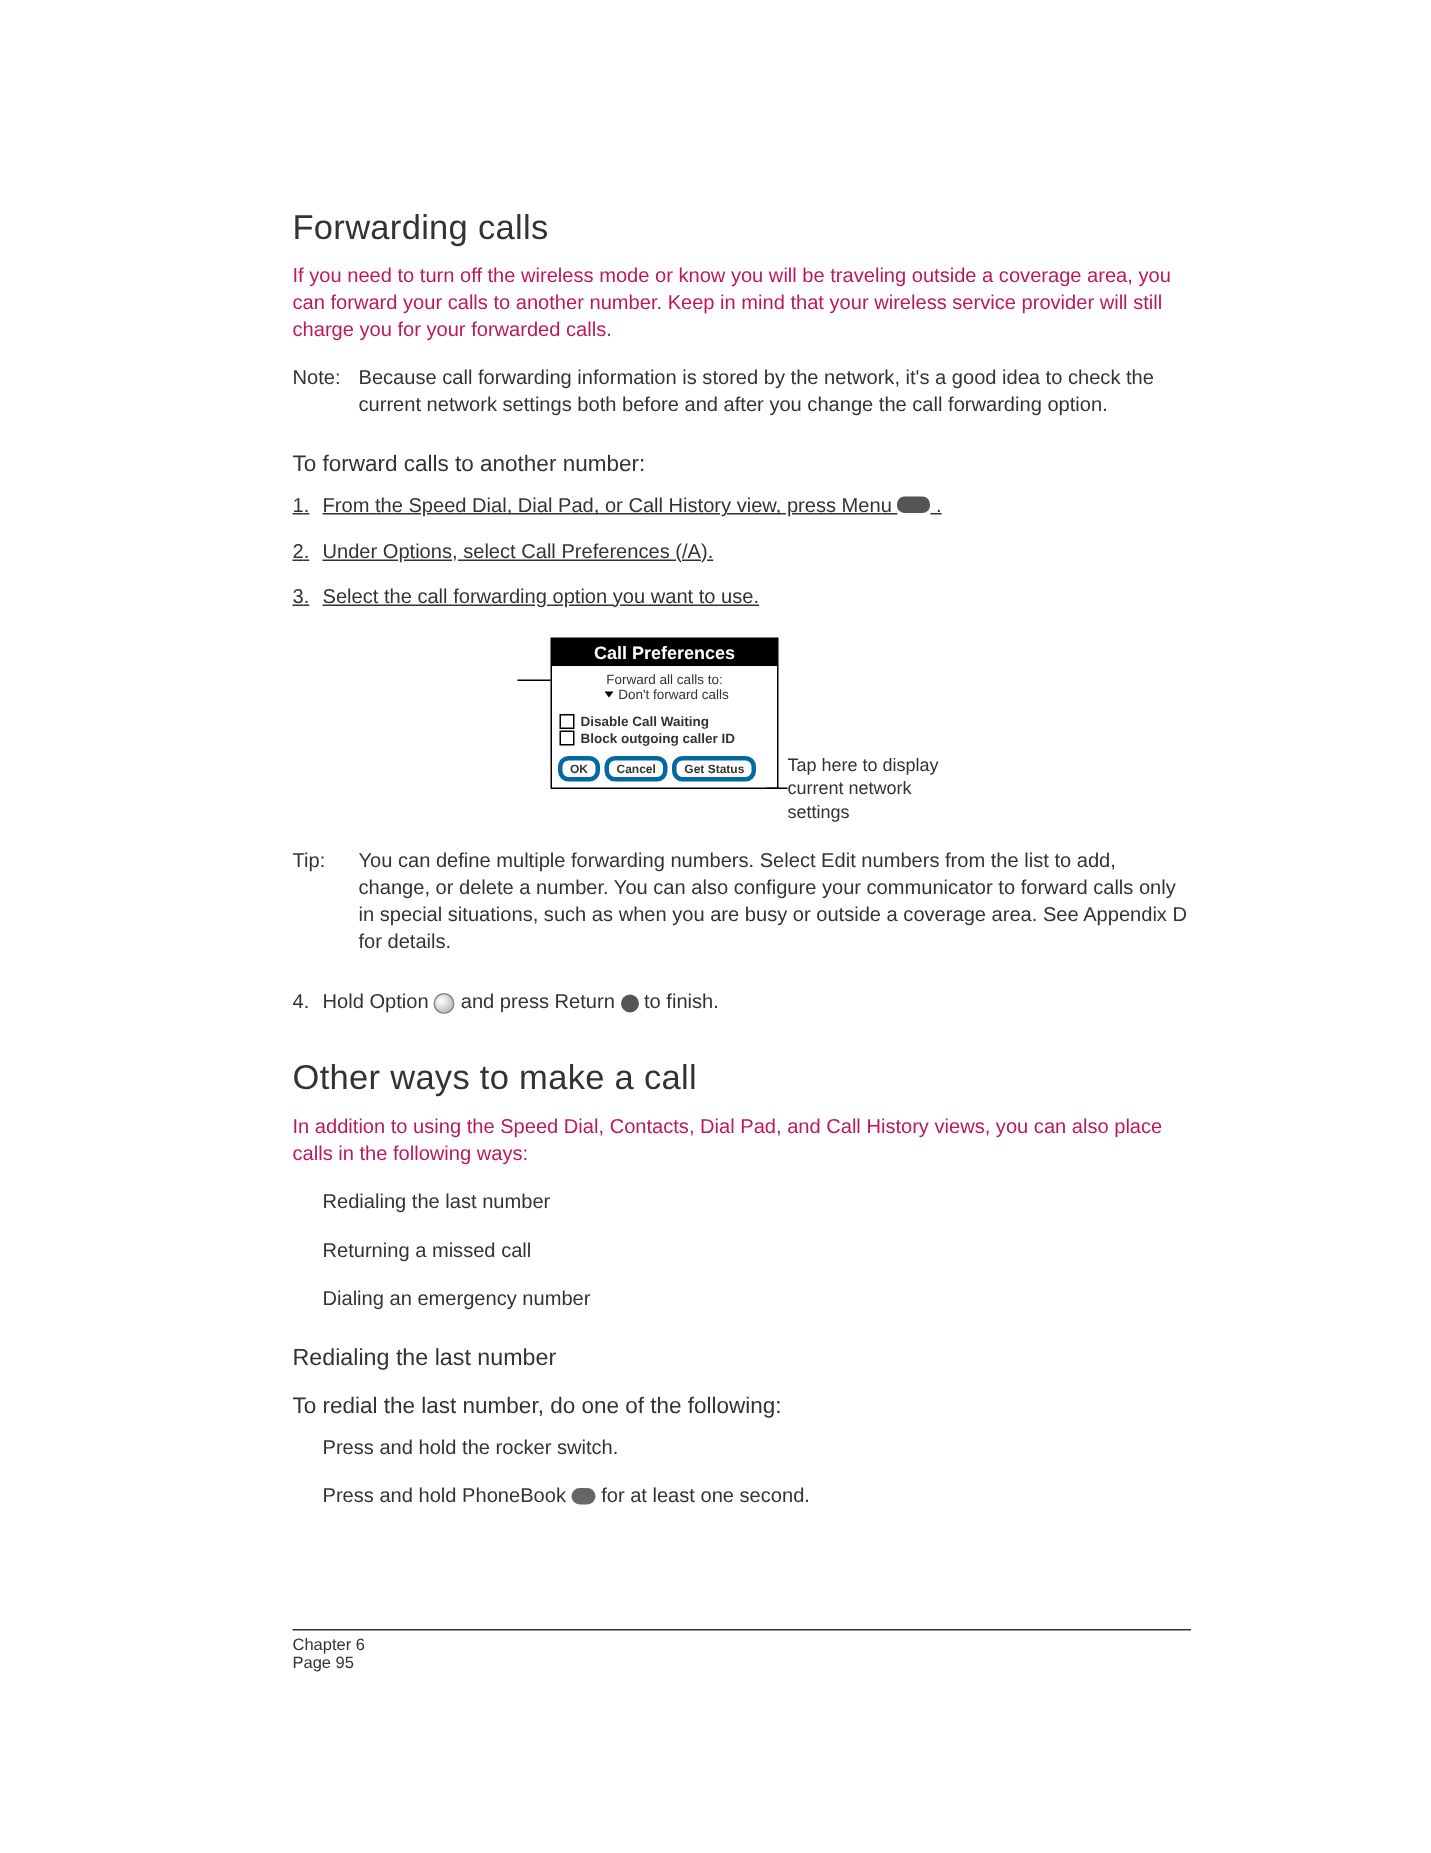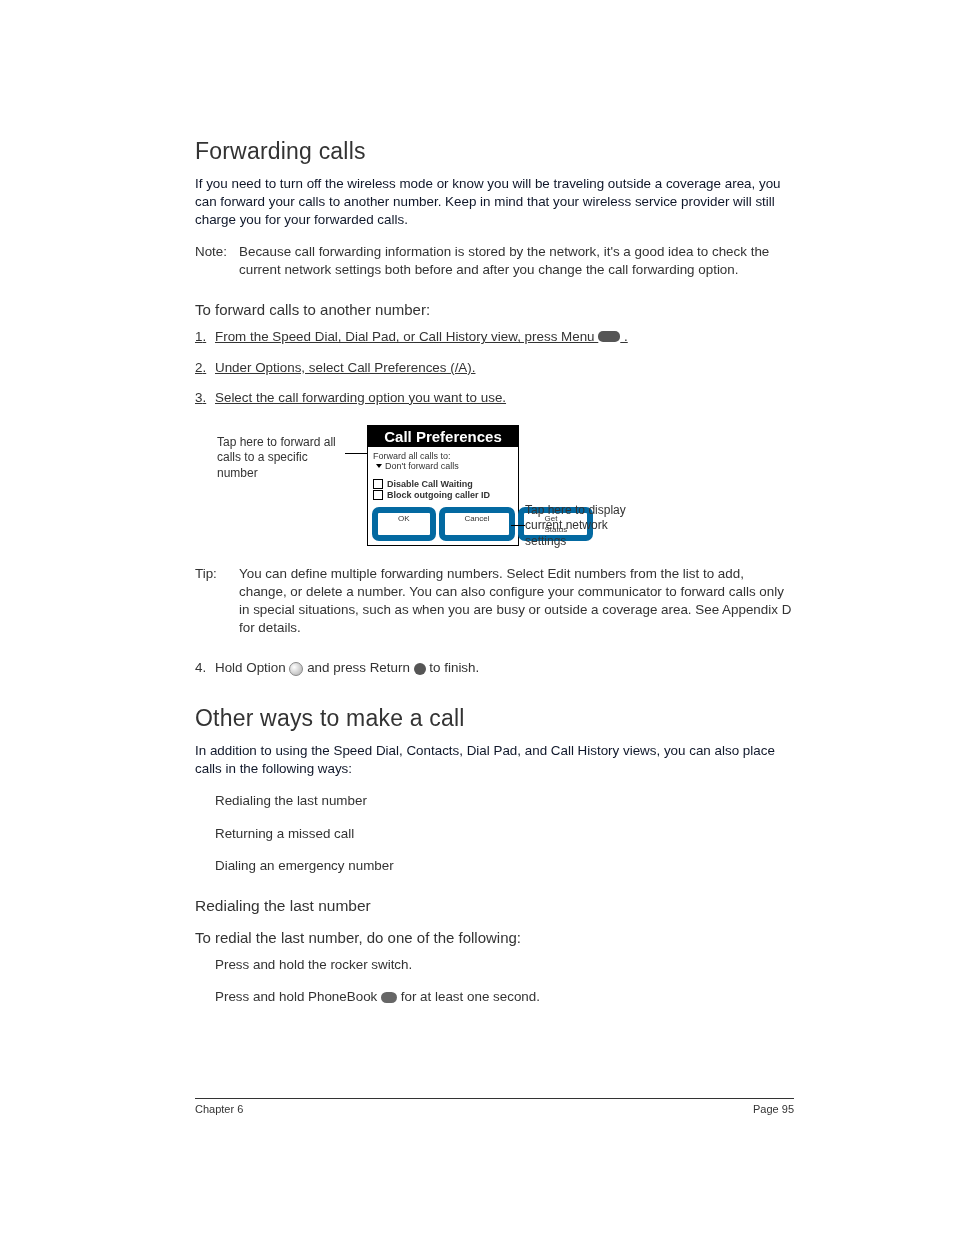--- a/index.html
+++ b/index.html
@@ -22,21 +22,21 @@
     font-size: 23px;
     font-weight: 400;
     margin: 0 0 10px 0;
     color: #333;
     letter-spacing: 0.2px;
   }
   p.body {
     font-size: 13.4px;
     line-height: 1.35;
     margin: 0 0 14px 0;
-    color: #0f172a;
+    color: #be185d;
   }
   .note-row, .tip-row {
     display: flex;
     font-size: 13.4px;
     line-height: 1.35;
     margin: 0 0 22px 0;
   }
   .note-label, .tip-label {
     flex: 0 0 44px;
   }
@@ -116,25 +116,26 @@
     width: 150px;
     border: 1px solid #000;
     background: #fff;
     font-size: 9px;
   }
   .call-pref-title {
     background: #000;
     color: #fff;
     text-align: center;
     font-weight: bold;
-    font-size: 15px;
+    font-size: 12px;
     padding: 2px 0;
   }
   .call-pref-body {
     padding: 4px 5px 3px 5px;
+    text-align: center;
   }
   .call-pref-body .line1 { margin-bottom: 0; }
   .call-pref-body .line2 { margin-bottom: 8px; padding-left: 3px; }
   .call-pref-body .chk {
     display: flex;
     align-items: center;
     margin-bottom: 1px;
     font-weight: bold;
   }
   .chkbox {
@@ -142,25 +143,26 @@
     width: 8px; height: 8px;
     border: 1px solid #000;
     margin-right: 4px;
   }
   .call-pref-buttons {
     display: flex;
     gap: 3px;
     padding: 3px 4px 4px 4px;
   }
   .pill {
-    border: 6px solid #0369a1;
+    border: 3px solid #0369a1;
     border-radius: 7px;
-    padding: 0 20px;
+    padding: 0 5px;
     font-size: 8px;
     line-height: 11px;
+    font-weight: bold;
   }
   .leader-left {
     position: absolute;
     left: 150px;
     top: 28px;
     width: 32px;
     height: 1px;
     background: #000;
   }
   .leader-right {
@@ -217,20 +219,21 @@
     position: absolute;
     left: 195px;
     right: 160px;
     bottom: 120px;
     border-top: 1px solid #333;
     padding-top: 4px;
     font-size: 11px;
     display: flex;
     justify-content: space-between;
     color: #333;
+    flex-direction: column;
   }
 </style>
 </head>
 <body>
 
 <div class="page">
 
   <h1 class="section-title">Forwarding calls</h1>
 
   <p class="body">If you need to turn off the wireless mode or know you will be traveling outside a coverage area, you can forward your calls to another number. Keep in mind that your wireless service provider will still charge you for your forwarded calls.</p>
@@ -251,21 +254,20 @@
     </li>
     <li>
         <span>Under Options, select Call Preferences (/A).</span>
       </li>
     <li>
         <span>Select the call forwarding option you want to use.</span>
       </li>
   </ol>
 
   <div class="diagram-wrap">
-    <div class="callout-left">Tap here to forward all calls to a specific number</div>
     <div class="leader-left"></div>
 
     <div class="call-pref-box">
       <div class="call-pref-title">Call Preferences</div>
       <div class="call-pref-body">
         <div class="line1">Forward all calls to:</div>
         <div class="line2">
           <span class="dropdown-arrow"></span><span>Don't forward calls</span>
         </div>
         <div class="chk">

